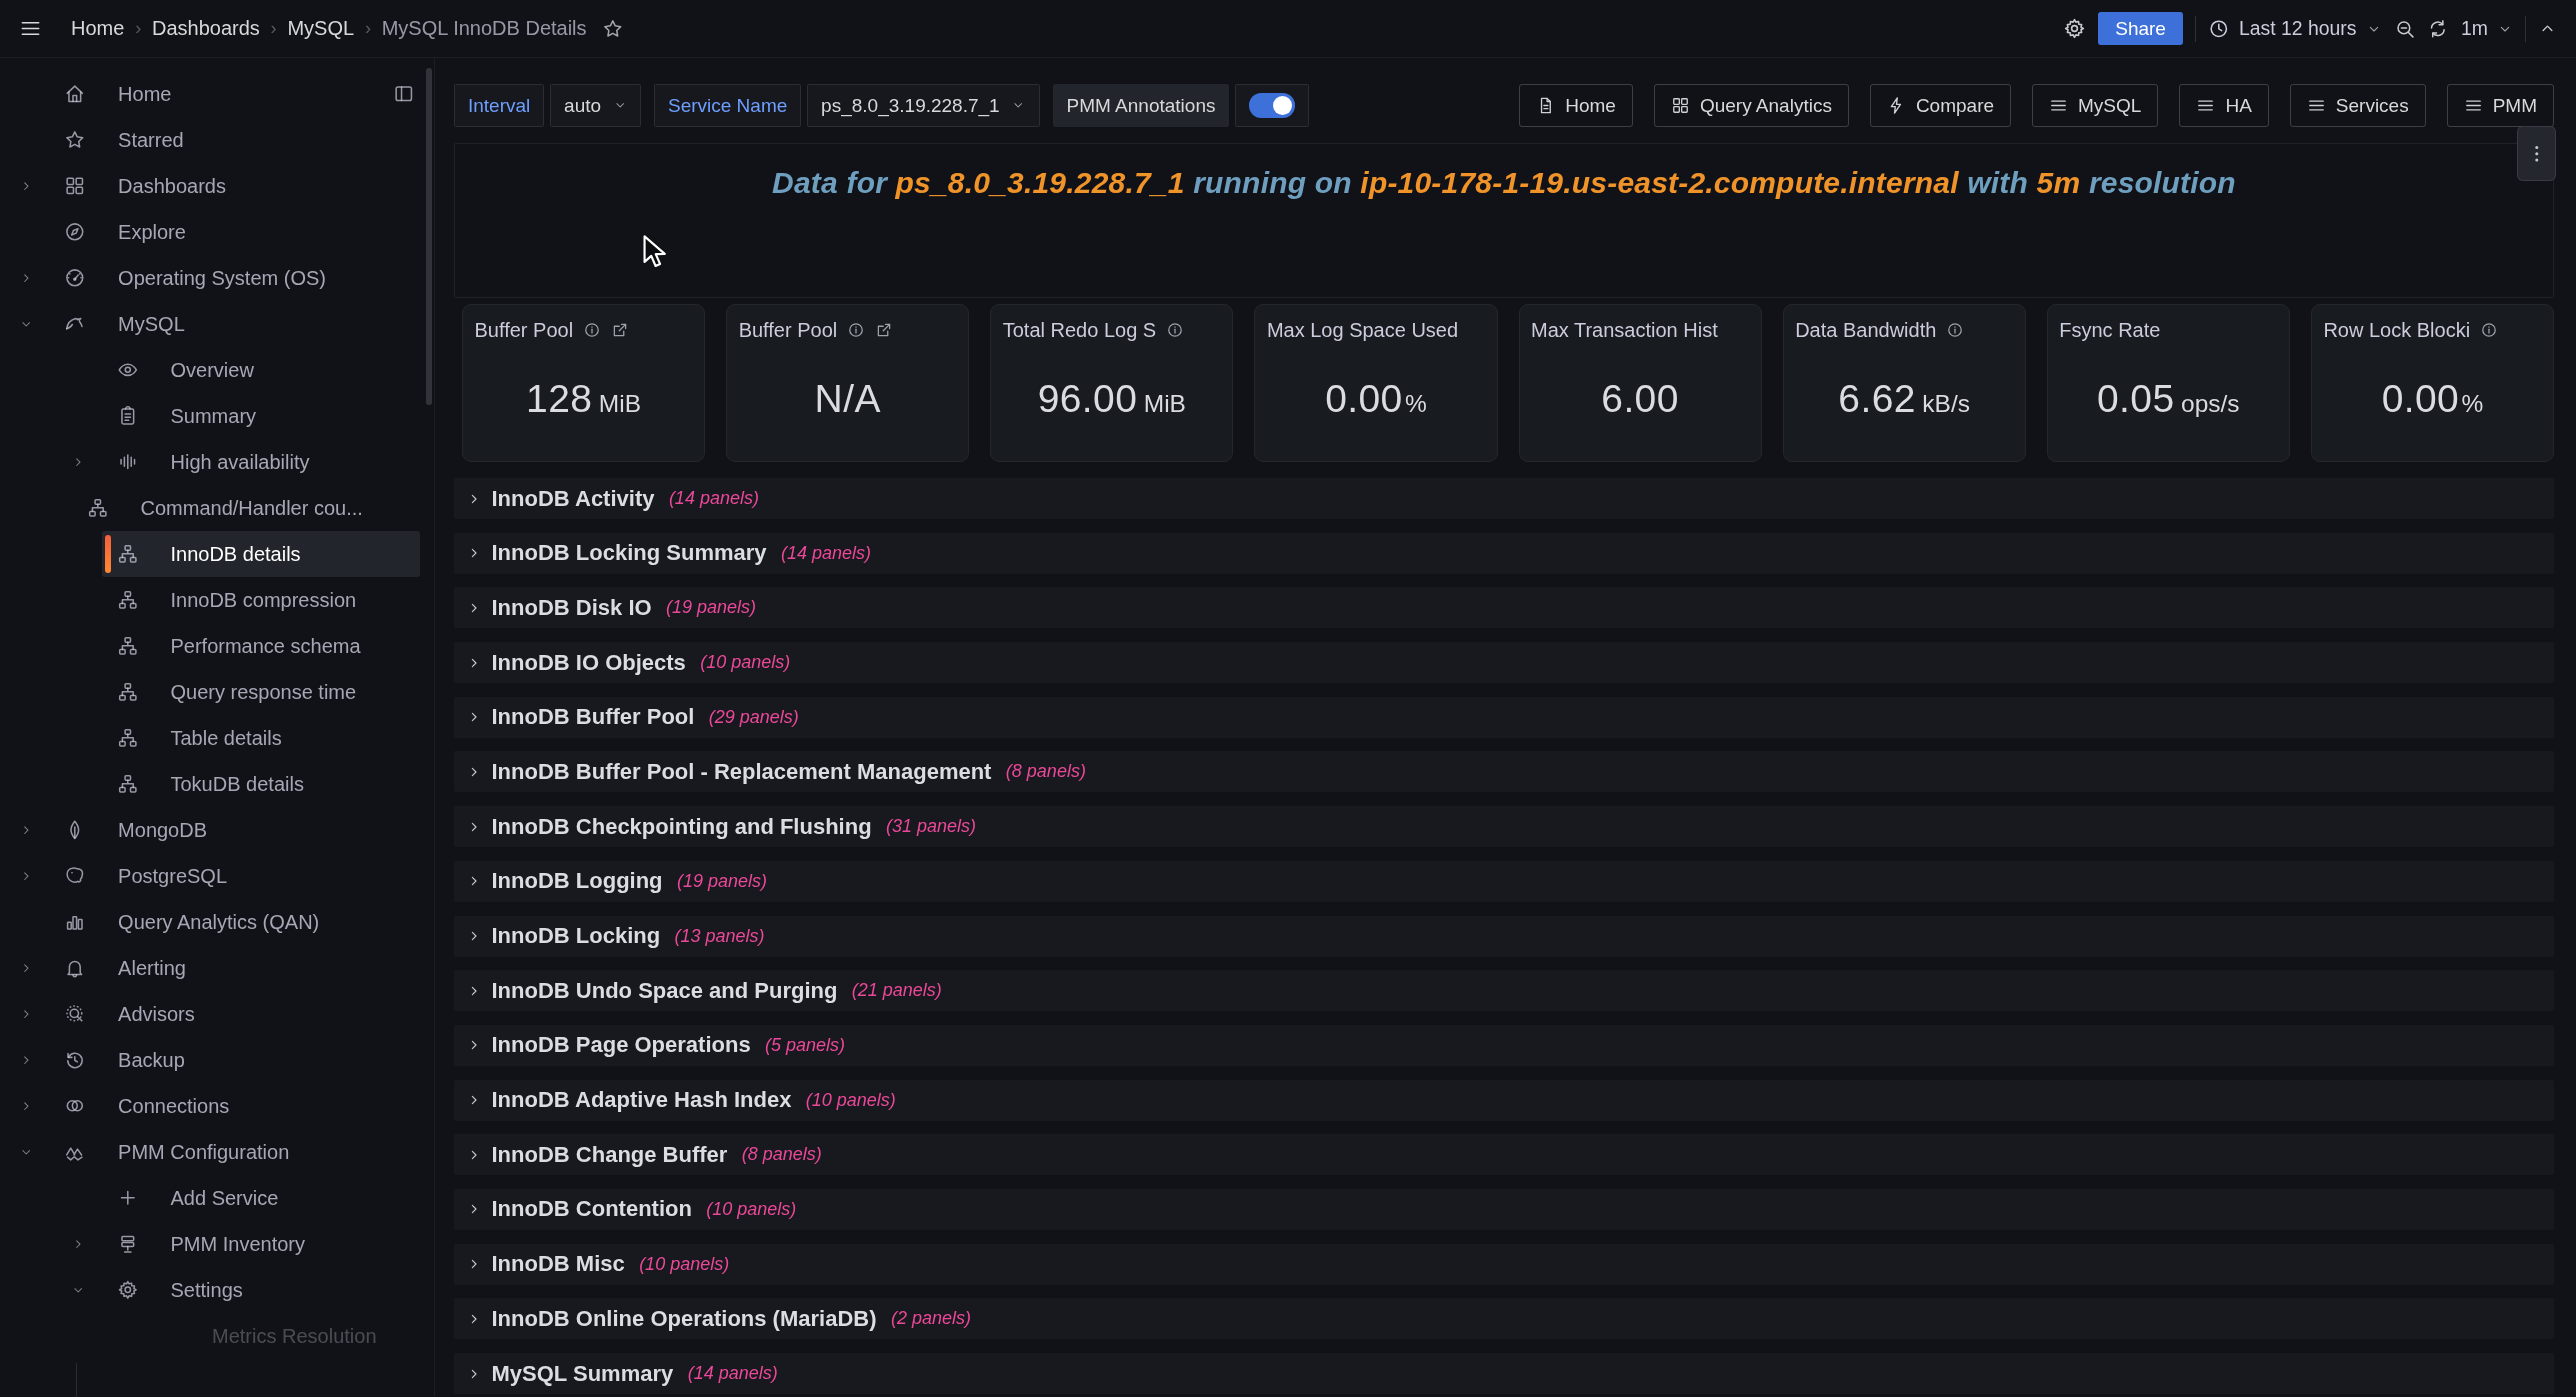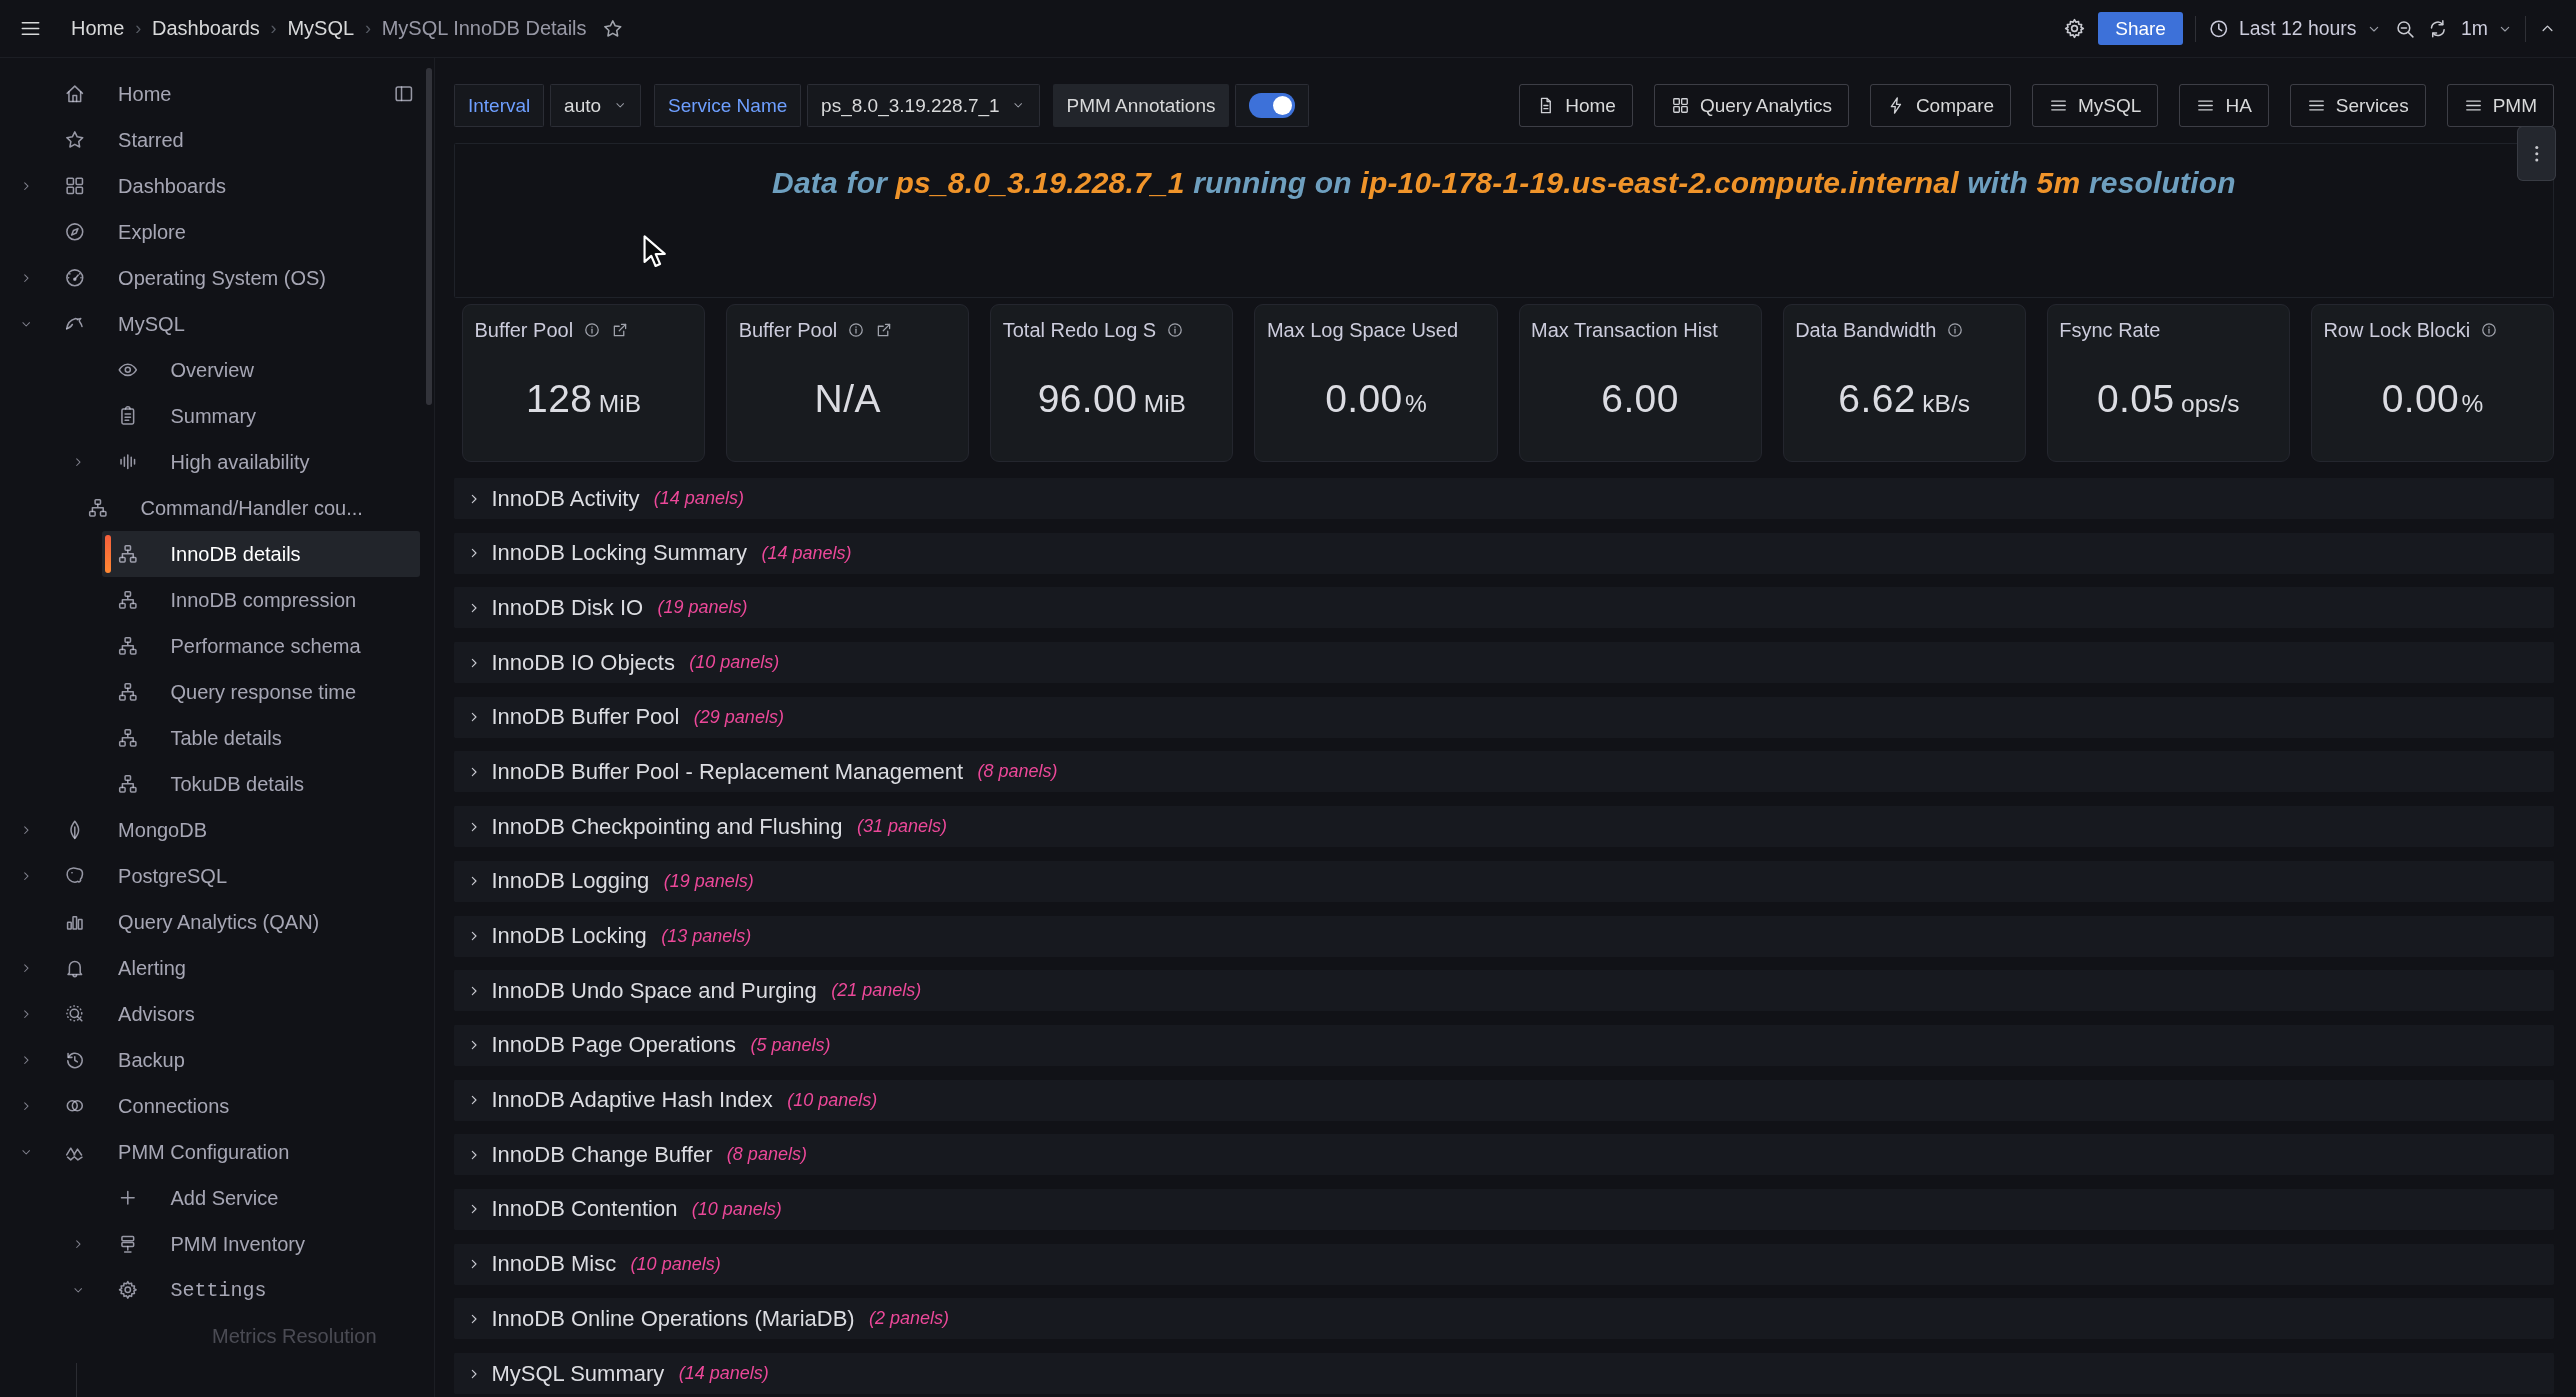--- a/index.html
+++ b/index.html
@@ -81,21 +81,21 @@
   .stat-ic{color:#9fa2ab;flex:none;display:flex;cursor:pointer;}
   .stat-body{flex:1;display:flex;align-items:center;justify-content:center;padding-bottom:8.6px;}
   .stat-reading{display:flex;align-items:baseline;color:#dbdce2;}
   .stat-value{font-size:39px;font-weight:500;letter-spacing:0.4px;}
   .stat-unit{font-size:24.5px;margin-left:6.5px;}
 
   .rows{position:absolute;top:420px;left:18px;right:22px;}
   .drow{height:41px;margin-bottom:13.7px;background:#17191f;border-radius:1.4px;display:flex;
         align-items:center;padding:0 11.5px;cursor:pointer;box-sizing:border-box;}
   .drow .rchev{color:#c9cad1;margin-right:10px;display:flex;}
-  .drow .rtitle{font-size:22px;font-weight:400;color:#dcdde2;white-space:nowrap;}
+  .drow .rtitle{font-size:22px;font-weight:700;color:#dcdde2;white-space:nowrap;}
   .drow .rcount{font-size:18px;font-style:italic;color:#ec4899;margin-left:14.4px;white-space:nowrap;}
 
   .cursor{position:absolute;left:643px;top:235px;z-index:99;pointer-events:none;}
 </style>
 </head>
 <body>
 
 <div class="topnav">
   <span class="burger">
       <svg width="23" height="23" viewBox="0 0 24 24" fill="none" stroke="currentColor" stroke-width="1.7" stroke-linecap="round" stroke-linejoin="round">
@@ -501,21 +501,21 @@
         </span>
         <span class="ic">
           <svg width="21.6" height="21.6" viewBox="0 0 24 24" fill="none" stroke="currentColor" stroke-width="1.7" stroke-linecap="round" stroke-linejoin="round">
             <rect x="5.5" y="4" width="13" height="4.5" rx="1"></rect>
             <rect x="5.5" y="10.5" width="13" height="4.5" rx="1"></rect>
             <path d="M12 15v4M8.5 21h7"></path>
           </svg>
         </span>
         <span class="lbl">PMM Inventory</span>
       </div>
-      <div class="side-item" style="padding-left: 61px; font-family: Liberation Mono, monospace;">
+      <div class="side-item" style="padding-left: 61px;">
         <span class="chev">
           <svg width="14.4" height="14.4" viewBox="0 0 24 24" fill="none" stroke="currentColor" stroke-width="1.7" stroke-linecap="round" stroke-linejoin="round">
             <path d="M6.5 9.5l5.5 5.5 5.5-5.5"></path>
           </svg>
         </span>
         <span class="ic">
           <svg width="21.6" height="21.6" viewBox="0 0 24 24" fill="none" stroke="currentColor" stroke-width="1.7" stroke-linecap="round" stroke-linejoin="round">
             <circle cx="12" cy="12" r="3"></circle>
             <path d="M12 2.8l1.4 2.5 2.8-.6.3 2.9 2.9.3-.6 2.8 2.4 1.3-2.4 1.3.6 2.8-2.9.3-.3 2.9-2.8-.6L12 21.2l-1.4-2.5-2.8.6-.3-2.9-2.9-.3.6-2.8L2.8 12l2.4-1.3-.6-2.8 2.9-.3.3-2.9 2.8.6z"></path>
           </svg>

